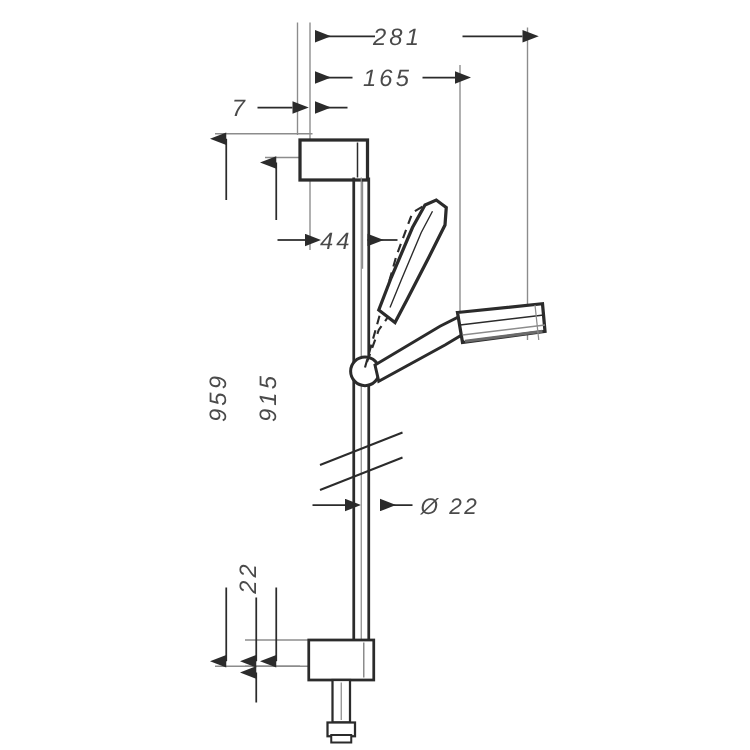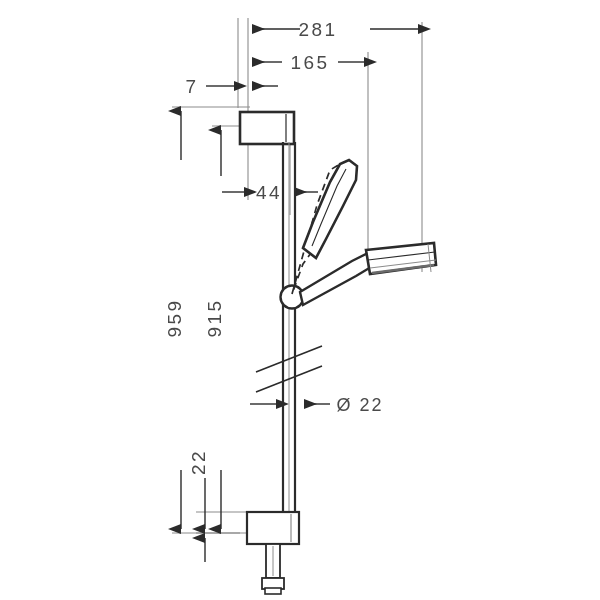--- a/index.html
+++ b/index.html
@@ -12,20 +12,21 @@
     width: 600px;
     height: 600px;
     font-family: "Liberation Sans", sans-serif;
     overflow: hidden;
   }
   #stage {
     position: relative;
     width: 600px;
     height: 600px;
     background: #ffffff;
+    font-style: italic;
   }
   #drawing {
     position: absolute;
     top: 0;
     left: 0;
     width: 600px;
     height: 600px;
   }
   .dim-text {
     font-family: "Liberation Sans", sans-serif;

